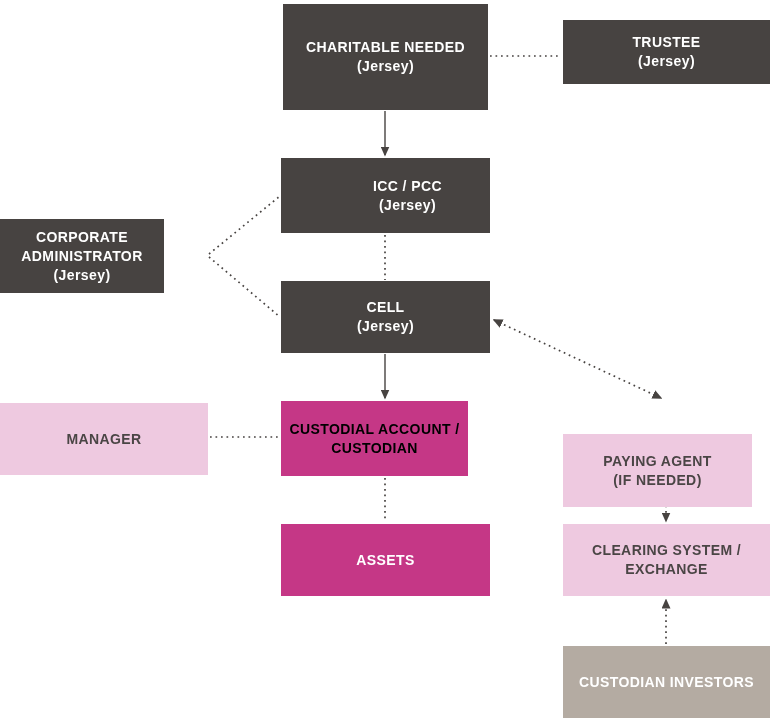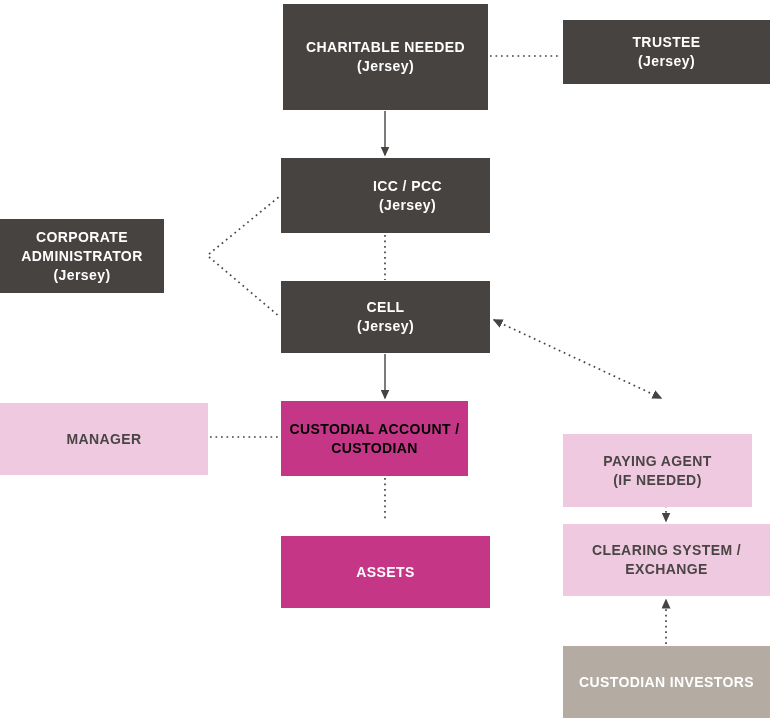--- a/index.html
+++ b/index.html
@@ -100,21 +100,21 @@
         <div class="node-line">CELL</div>
         <div class="node-line">(Jersey)</div>
       </div>
       <div class="node" style="left: 0px; top: 403px; width: 208px; height: 72px; background: rgb(238, 201, 224); color: rgb(74, 69, 69);">
         <div class="node-line">MANAGER</div>
       </div>
       <div class="node" style="left: 281px; top: 401px; width: 187px; height: 75px; background: rgb(197, 55, 134); color: #000000;">
         <div class="node-line">CUSTODIAL ACCOUNT /</div>
         <div class="node-line">CUSTODIAN</div>
       </div>
-      <div class="node" style="left: 281px; top: 524px; width: 209px; height: 72px; background: rgb(197, 55, 134); color: rgb(255, 255, 255); margin-top: 12px;">
+      <div class="node" style="left: 281px; top: 524px; width: 209px; height: 72px; background: rgb(197, 55, 134); color: rgb(255, 255, 255);">
         <div class="node-line">ASSETS</div>
       </div>
       <div class="node" style="left: 563px; top: 402px; width: 189px; height: 73px; background: rgb(238, 201, 224); color: rgb(74, 69, 69); margin-top: 32px;">
         <div class="node-line">PAYING AGENT</div>
         <div class="node-line">(IF NEEDED)</div>
       </div>
       <div class="node" style="left: 563px; top: 524px; width: 207px; height: 72px; background: rgb(238, 201, 224); color: rgb(74, 69, 69);">
         <div class="node-line">CLEARING SYSTEM /</div>
         <div class="node-line">EXCHANGE</div>
       </div>

